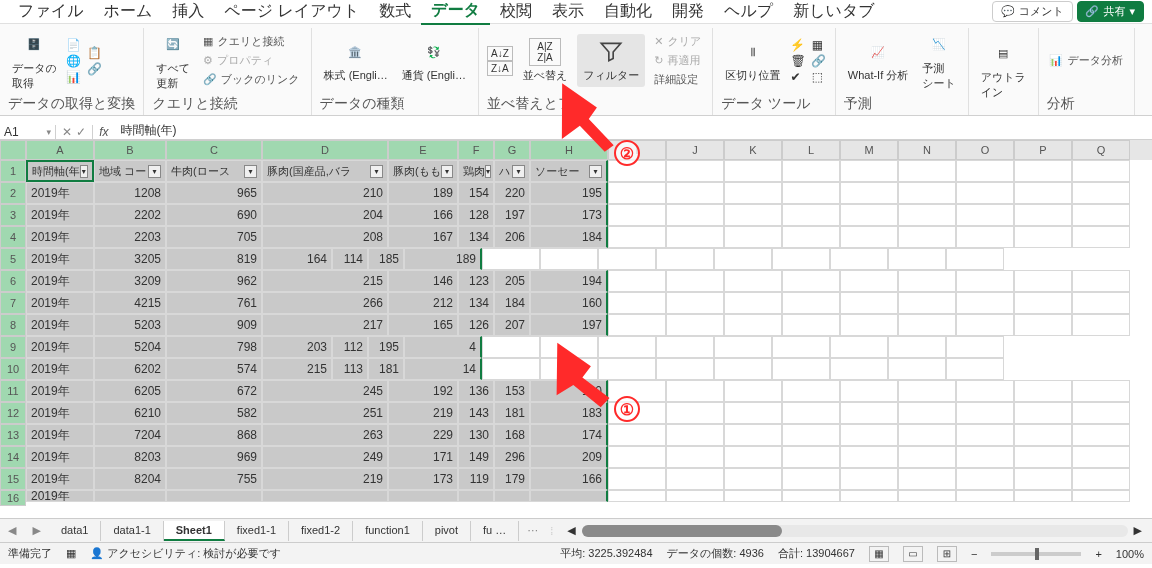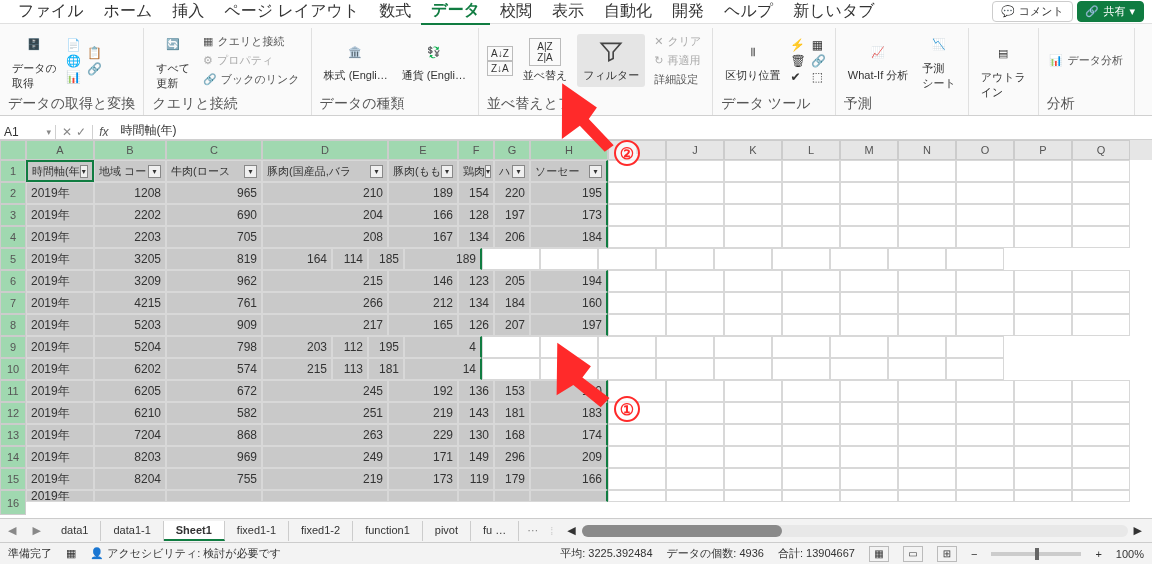--- a/index.html
+++ b/index.html
@@ -580,21 +580,21 @@
         <div class="cell cJ"></div>
         <div class="cell cK"></div>
         <div class="cell cL"></div>
         <div class="cell cM"></div>
         <div class="cell cN"></div>
         <div class="cell cO"></div>
         <div class="cell cP"></div>
         <div class="cell cQ"></div>
       </div>
       <div class="row" style="height:12px;">
-        <div class="row-header sel" style="height:25px;">16</div>
+        <div class="row-header sel" style="height:16px;">16</div>
         <div class="cell cA sel" style="height:12px;">2019年</div>
         <div class="cell cB sel" style="height:12px;"></div>
         <div class="cell cC sel" style="height:12px;"></div>
         <div class="cell cD sel" style="height:12px;"></div>
         <div class="cell cE sel" style="height:12px;"></div>
         <div class="cell cF sel" style="height:12px;"></div>
         <div class="cell cG sel" style="height:12px;"></div>
         <div class="cell cH sel sel-border-right" style="height:12px;"></div>
         <div class="cell cI" style="height:12px;"></div>
         <div class="cell cJ" style="height:12px;"></div>

